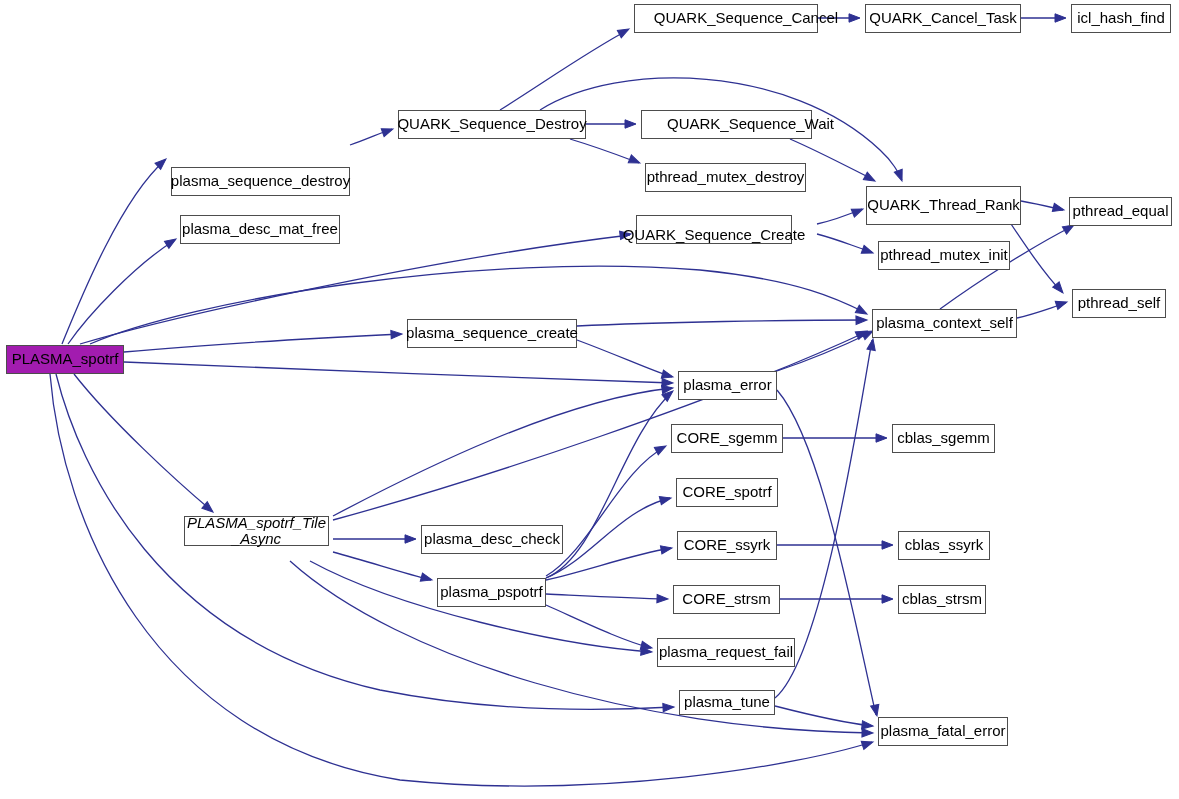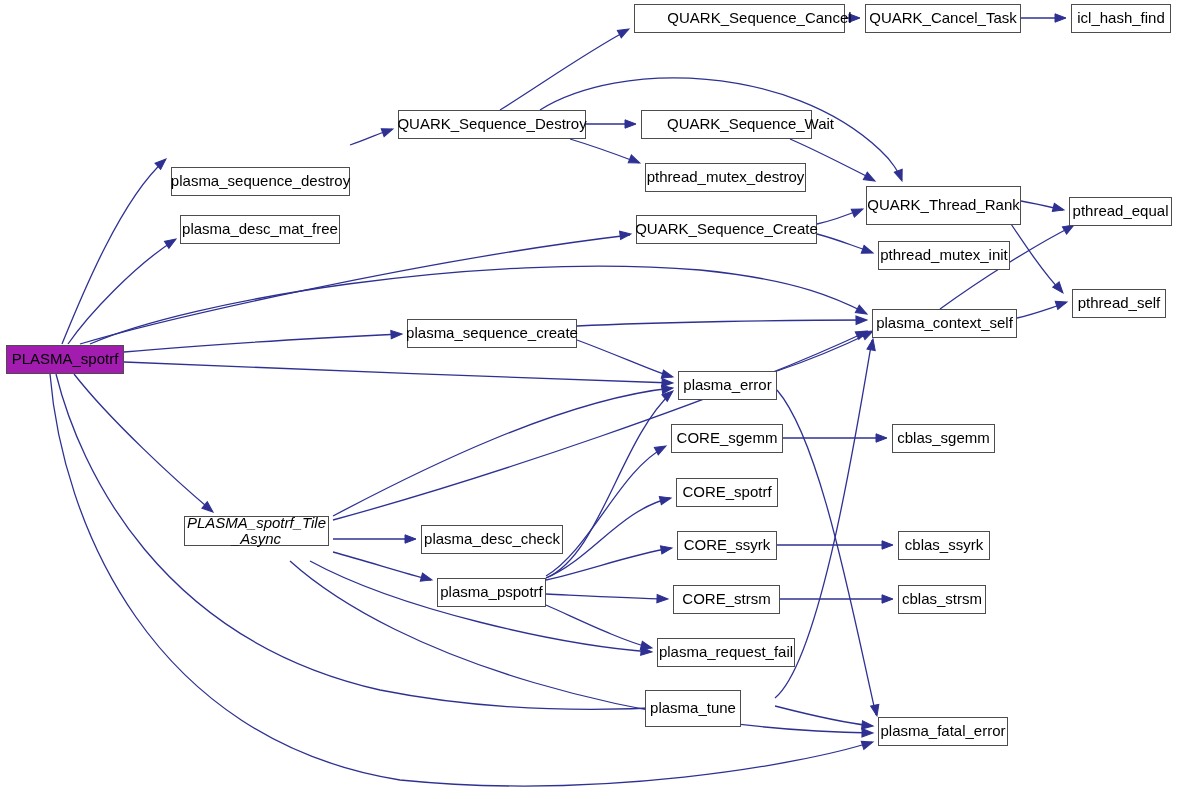--- a/index.html
+++ b/index.html
@@ -107,41 +107,41 @@
       <path d="M 775,698 C 820,660 855,440 872,340" stroke="#2e3192"></path>
       <polygon class="head" points="0,0 -11,-4.2 -11,4.2" transform="translate(873,339) rotate(-80)" fill="#2e3192"></polygon>
       <path d="M 775,706 C 810,715 845,723 872,726" stroke="#2e3192"></path>
       <polygon class="head" points="0,0 -11,-4.2 -11,4.2" transform="translate(873,726) rotate(6)" fill="#2e3192"></polygon>
     </svg>
   <div id="nodes">
       <div class="node current" style="left: 6px; top: 345px; width: 118px; height: 29px;"><span>PLASMA_spotrf</span></div>
       <div class="node" style="left: 171px; top: 135px; width: 179px; height: 29px; margin-top: 32px;"><span>plasma_sequence_destroy</span></div>
       <div class="node" style="left: 180px; top: 215px; width: 160px; height: 29px;"><span>plasma_desc_mat_free</span></div>
       <div class="node" style="left: 398px; top: 110px; width: 188px; height: 29px;"><span>QUARK_Sequence_Destroy</span></div>
-      <div class="node" style="left: 634px; top: 4px; width: 211px; height: 29px; padding-left: 40px;"><span>QUARK_Sequence_Cancel</span></div>
+      <div class="node" style="left: 634px; top: 4px; width: 184px; height: 29px; padding-left: 40px;"><span>QUARK_Sequence_Cancel</span></div>
       <div class="node" style="left: 865px; top: 4px; width: 156px; height: 29px;"><span>QUARK_Cancel_Task</span></div>
       <div class="node" style="left: 1071px; top: 4px; width: 100px; height: 29px;"><span>icl_hash_find</span></div>
       <div class="node" style="left: 641px; top: 110px; width: 171px; height: 29px; padding-left: 48px;"><span>QUARK_Sequence_Wait</span></div>
       <div class="node" style="left: 645px; top: 163px; width: 161px; height: 29px;"><span>pthread_mutex_destroy</span></div>
-      <div class="node" style="left: 636px; top: 215px; width: 181px; height: 29px;"><span>QUARK_Sequence_Create</span></div>
+      <div class="node" style="left: 636px; top: 215px; width: 156px; height: 29px; align-items: flex-end;"><span>QUARK_Sequence_Create</span></div>
       <div class="node" style="left: 866px; top: 186px; width: 155px; height: 39px;"><span>QUARK_Thread_Rank</span></div>
       <div class="node" style="left: 878px; top: 241px; width: 132px; height: 29px;"><span>pthread_mutex_init</span></div>
       <div class="node" style="left: 1069px; top: 197px; width: 103px; height: 29px;"><span>pthread_equal</span></div>
       <div class="node" style="left: 1072px; top: 289px; width: 94px; height: 29px;"><span>pthread_self</span></div>
       <div class="node" style="left: 407px; top: 319px; width: 170px; height: 29px;"><span>plasma_sequence_create</span></div>
       <div class="node" style="left: 872px; top: 309px; width: 145px; height: 29px;"><span>plasma_context_self</span></div>
       <div class="node" style="left: 678px; top: 371px; width: 99px; height: 29px;"><span>plasma_error</span></div>
       <div class="node" style="left: 671px; top: 424px; width: 112px; height: 29px;"><span>CORE_sgemm</span></div>
       <div class="node" style="left: 892px; top: 424px; width: 103px; height: 29px;"><span>cblas_sgemm</span></div>
       <div class="node" style="left: 676px; top: 478px; width: 102px; height: 29px;"><span>CORE_spotrf</span></div>
       <div class="node" style="left: 677px; top: 531px; width: 100px; height: 29px;"><span>CORE_ssyrk</span></div>
       <div class="node" style="left: 898px; top: 531px; width: 92px; height: 29px;"><span>cblas_ssyrk</span></div>
       <div class="node" style="left: 673px; top: 585px; width: 107px; height: 29px;"><span>CORE_strsm</span></div>
       <div class="node" style="left: 898px; top: 585px; width: 88px; height: 29px;"><span>cblas_strsm</span></div>
       <div class="node" style="left: 184px; top: 516px; width: 145px; height: 30px; font-style: italic;"><span>PLASMA_spotrf_Tile
 _Async</span></div>
       <div class="node" style="left: 421px; top: 525px; width: 142px; height: 29px;"><span>plasma_desc_check</span></div>
       <div class="node" style="left: 437px; top: 578px; width: 109px; height: 29px;"><span>plasma_pspotrf</span></div>
       <div class="node" style="left: 657px; top: 638px; width: 138px; height: 29px;"><span>plasma_request_fail</span></div>
-      <div class="node" style="left: 645px; top: 690px; width: 96px; height: 37px; text-align: center;"><span>plasma_tune</span></div>
+      <div class="node" style="left: 679px; top: 690px; width: 96px; height: 25px; text-align: center;"><span>plasma_tune</span></div>
       <div class="node" style="left: 878px; top: 717px; width: 130px; height: 29px;"><span>plasma_fatal_error</span></div>
     </div>
 </div>
 
 </body></html>

